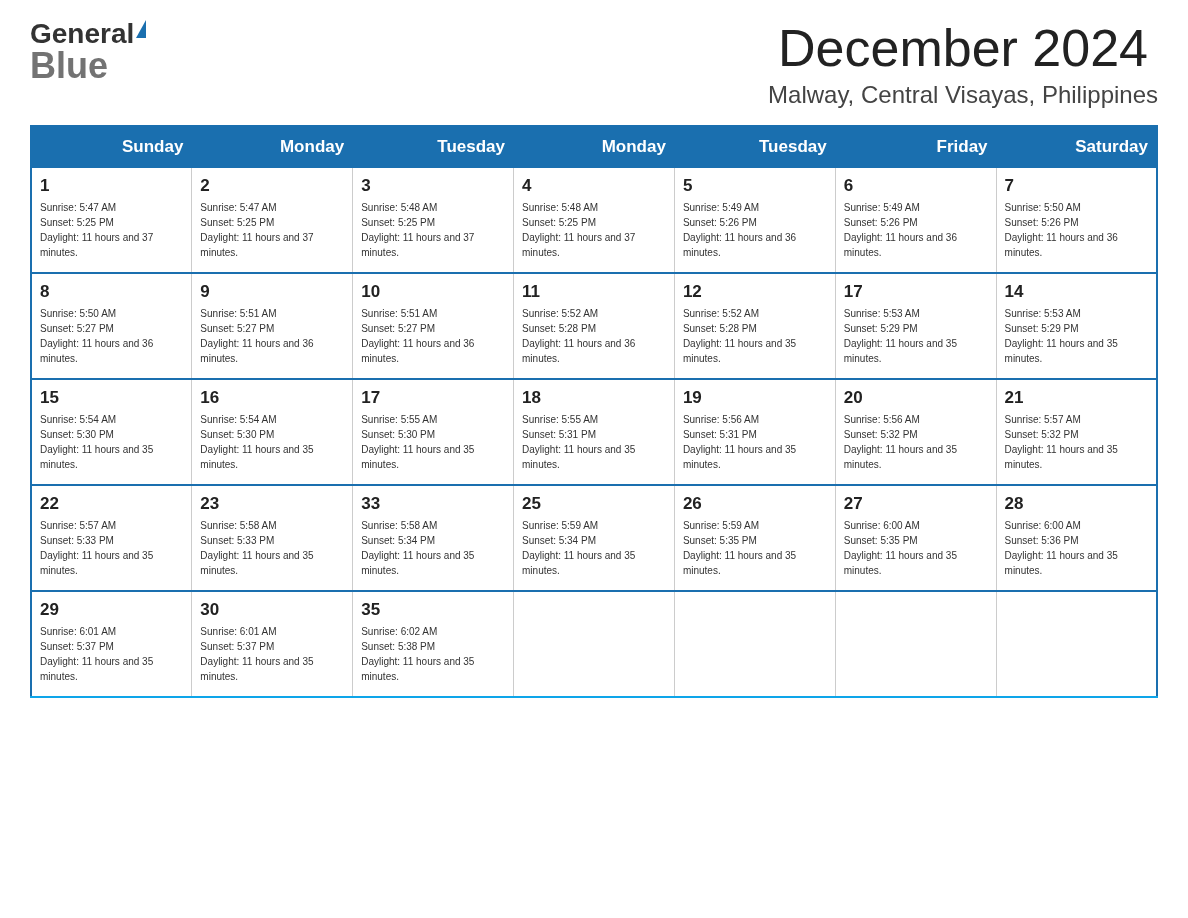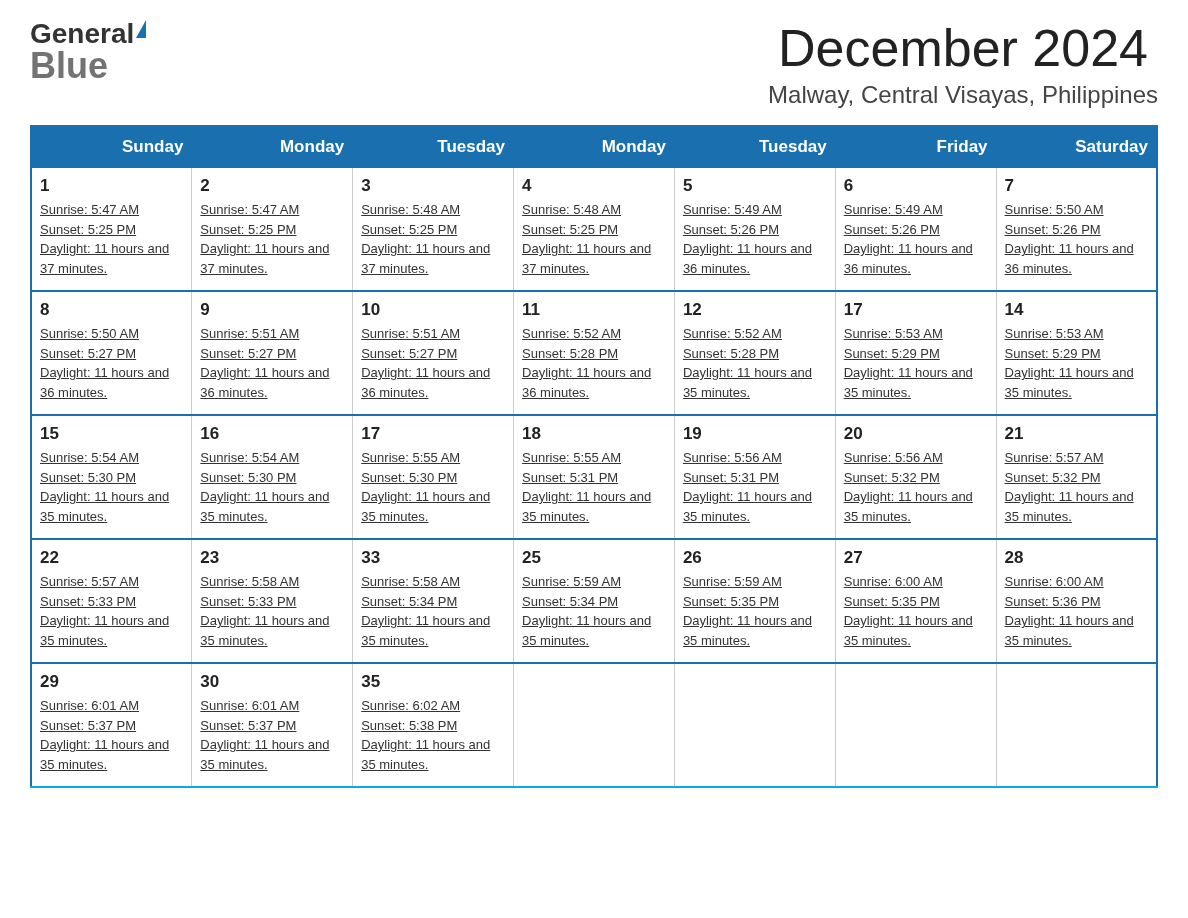--- a/index.html
+++ b/index.html
@@ -84,24 +84,23 @@
       min-height: 110px;
     }
     .calendar td .day-num {
       font-size: 17px;
       font-weight: bold;
       color: #222;
       display: block;
       margin-bottom: 4px;
     }
     .calendar td .day-info {
-      font-size: 13px;
+      font-size: 10px;
       line-height: 1.5;
       color: #333;
-      text-decoration: underline;
     }
     .calendar tr:last-child td {
       border-bottom: 2px solid #0ea5e9;
     }
     .empty-cell {
       background: #fff;
     }
   </style>
 </head>
 <body>

